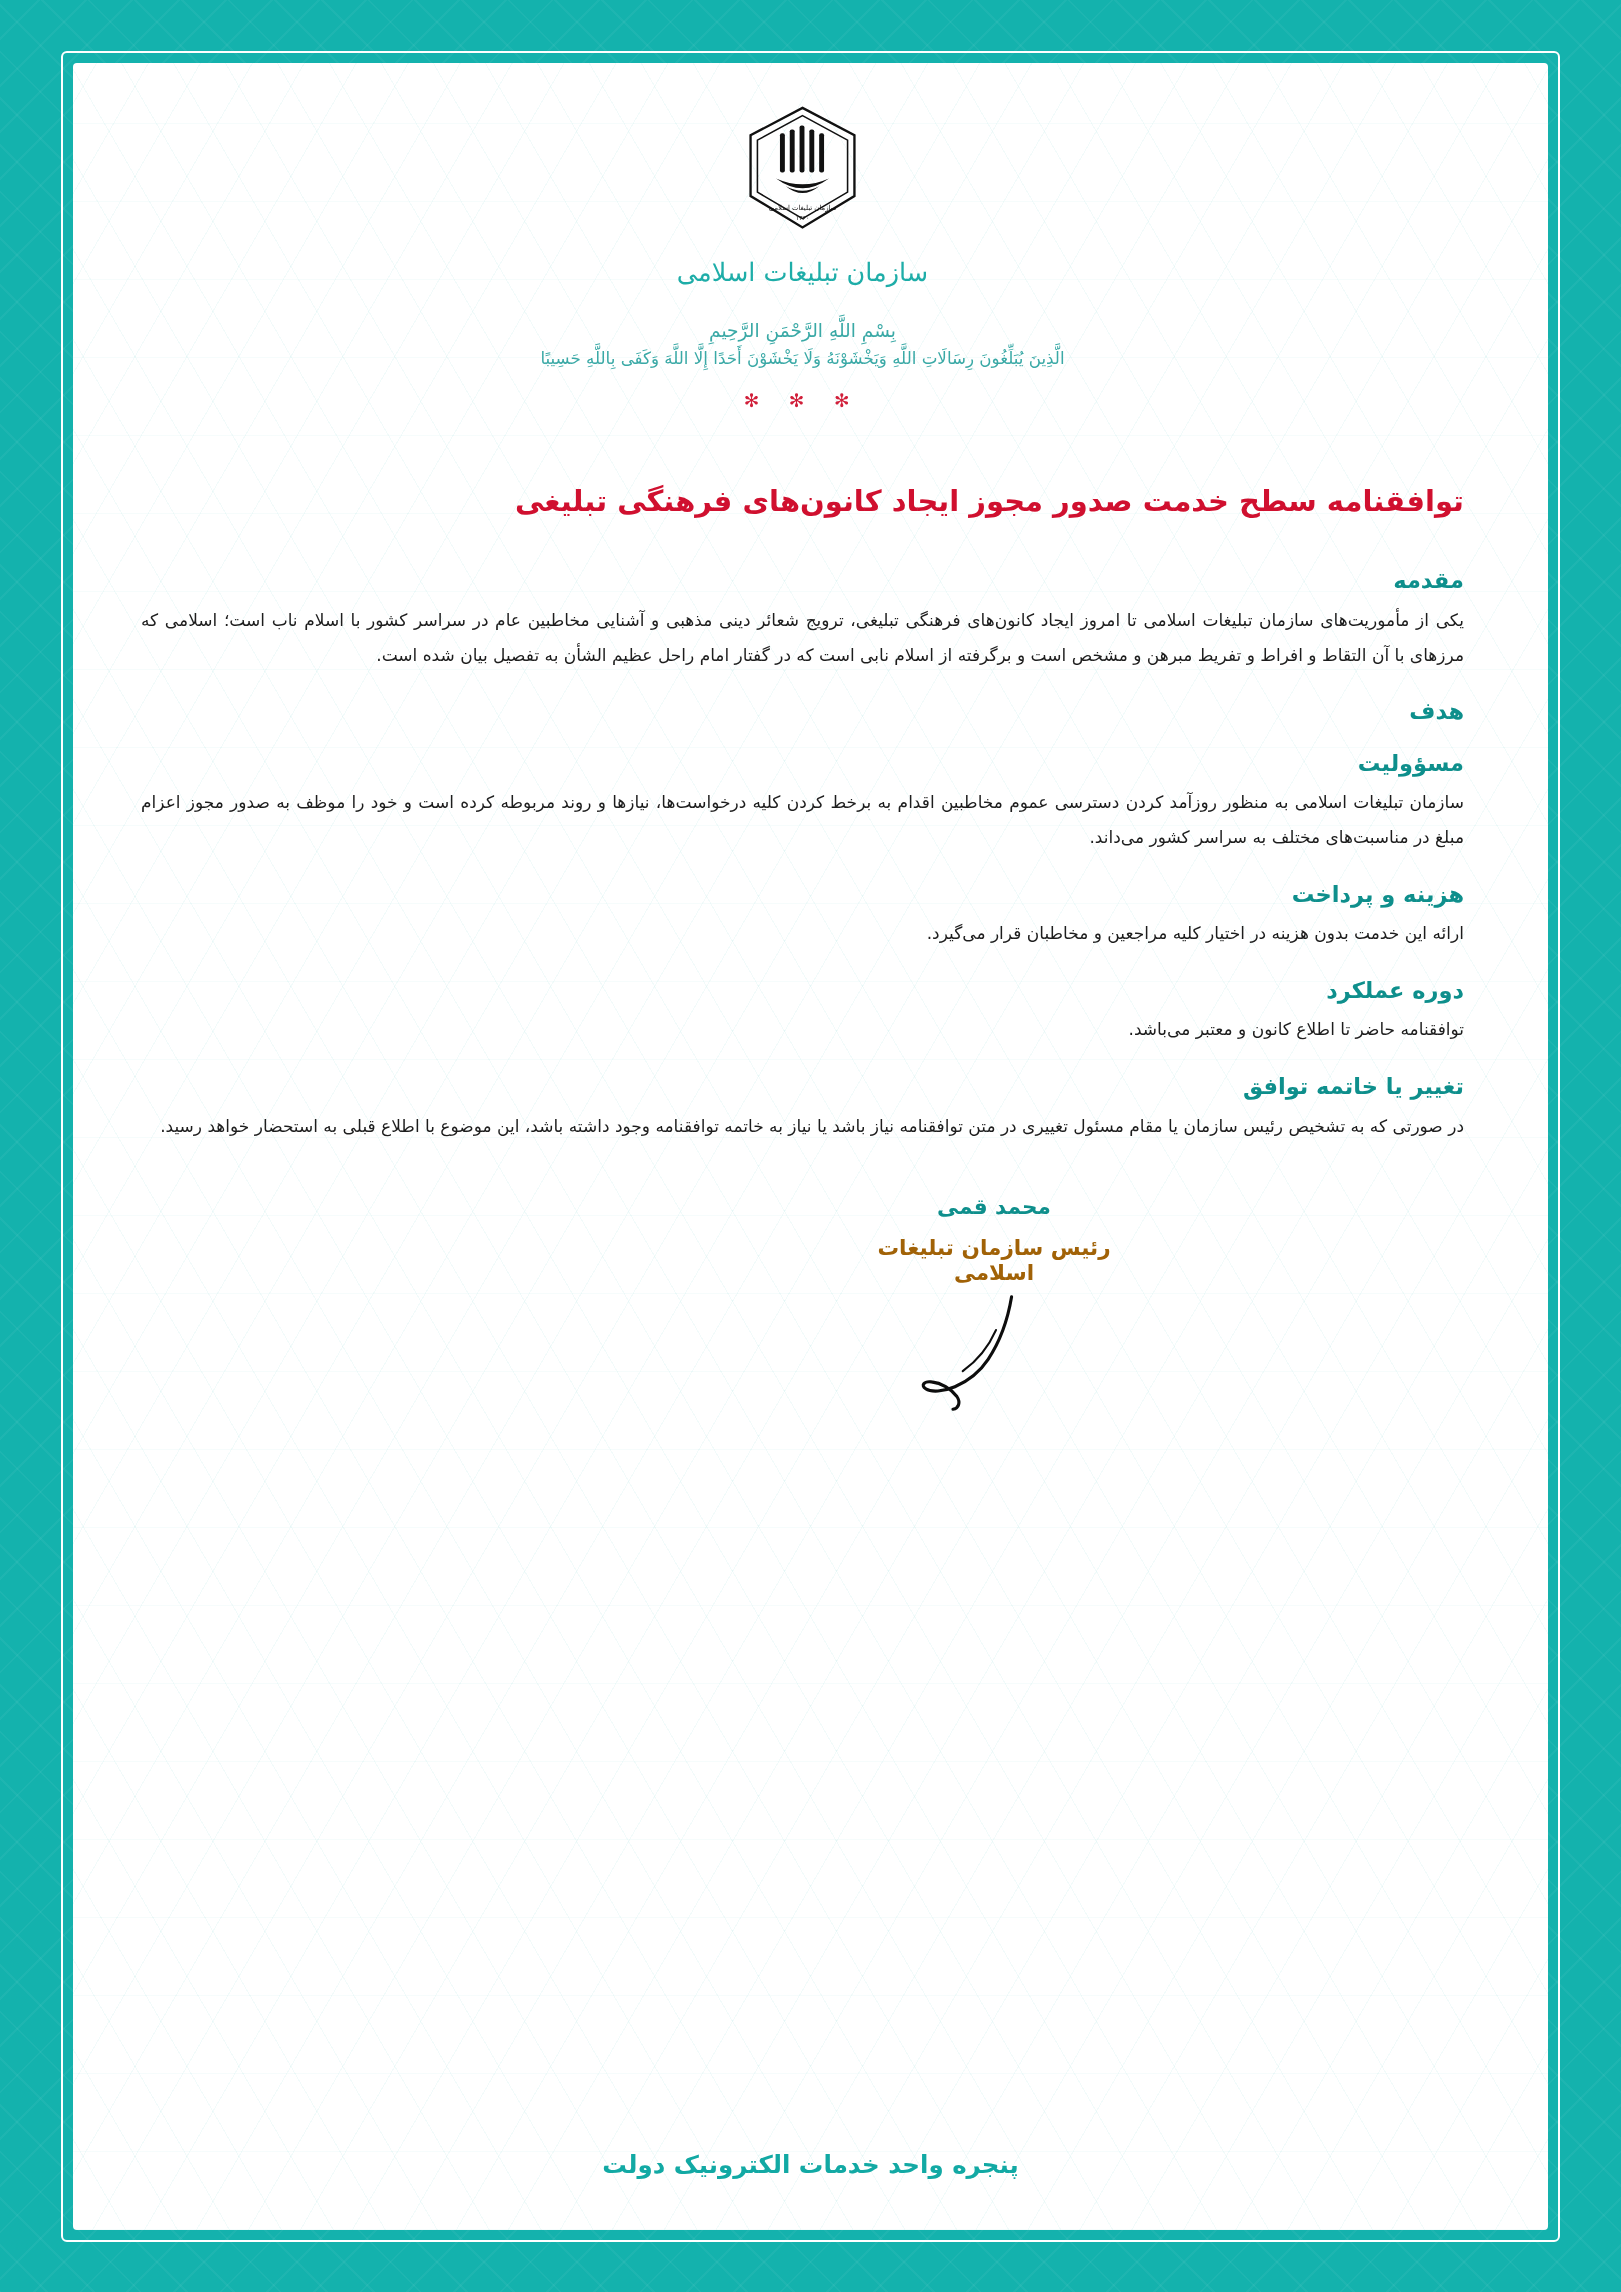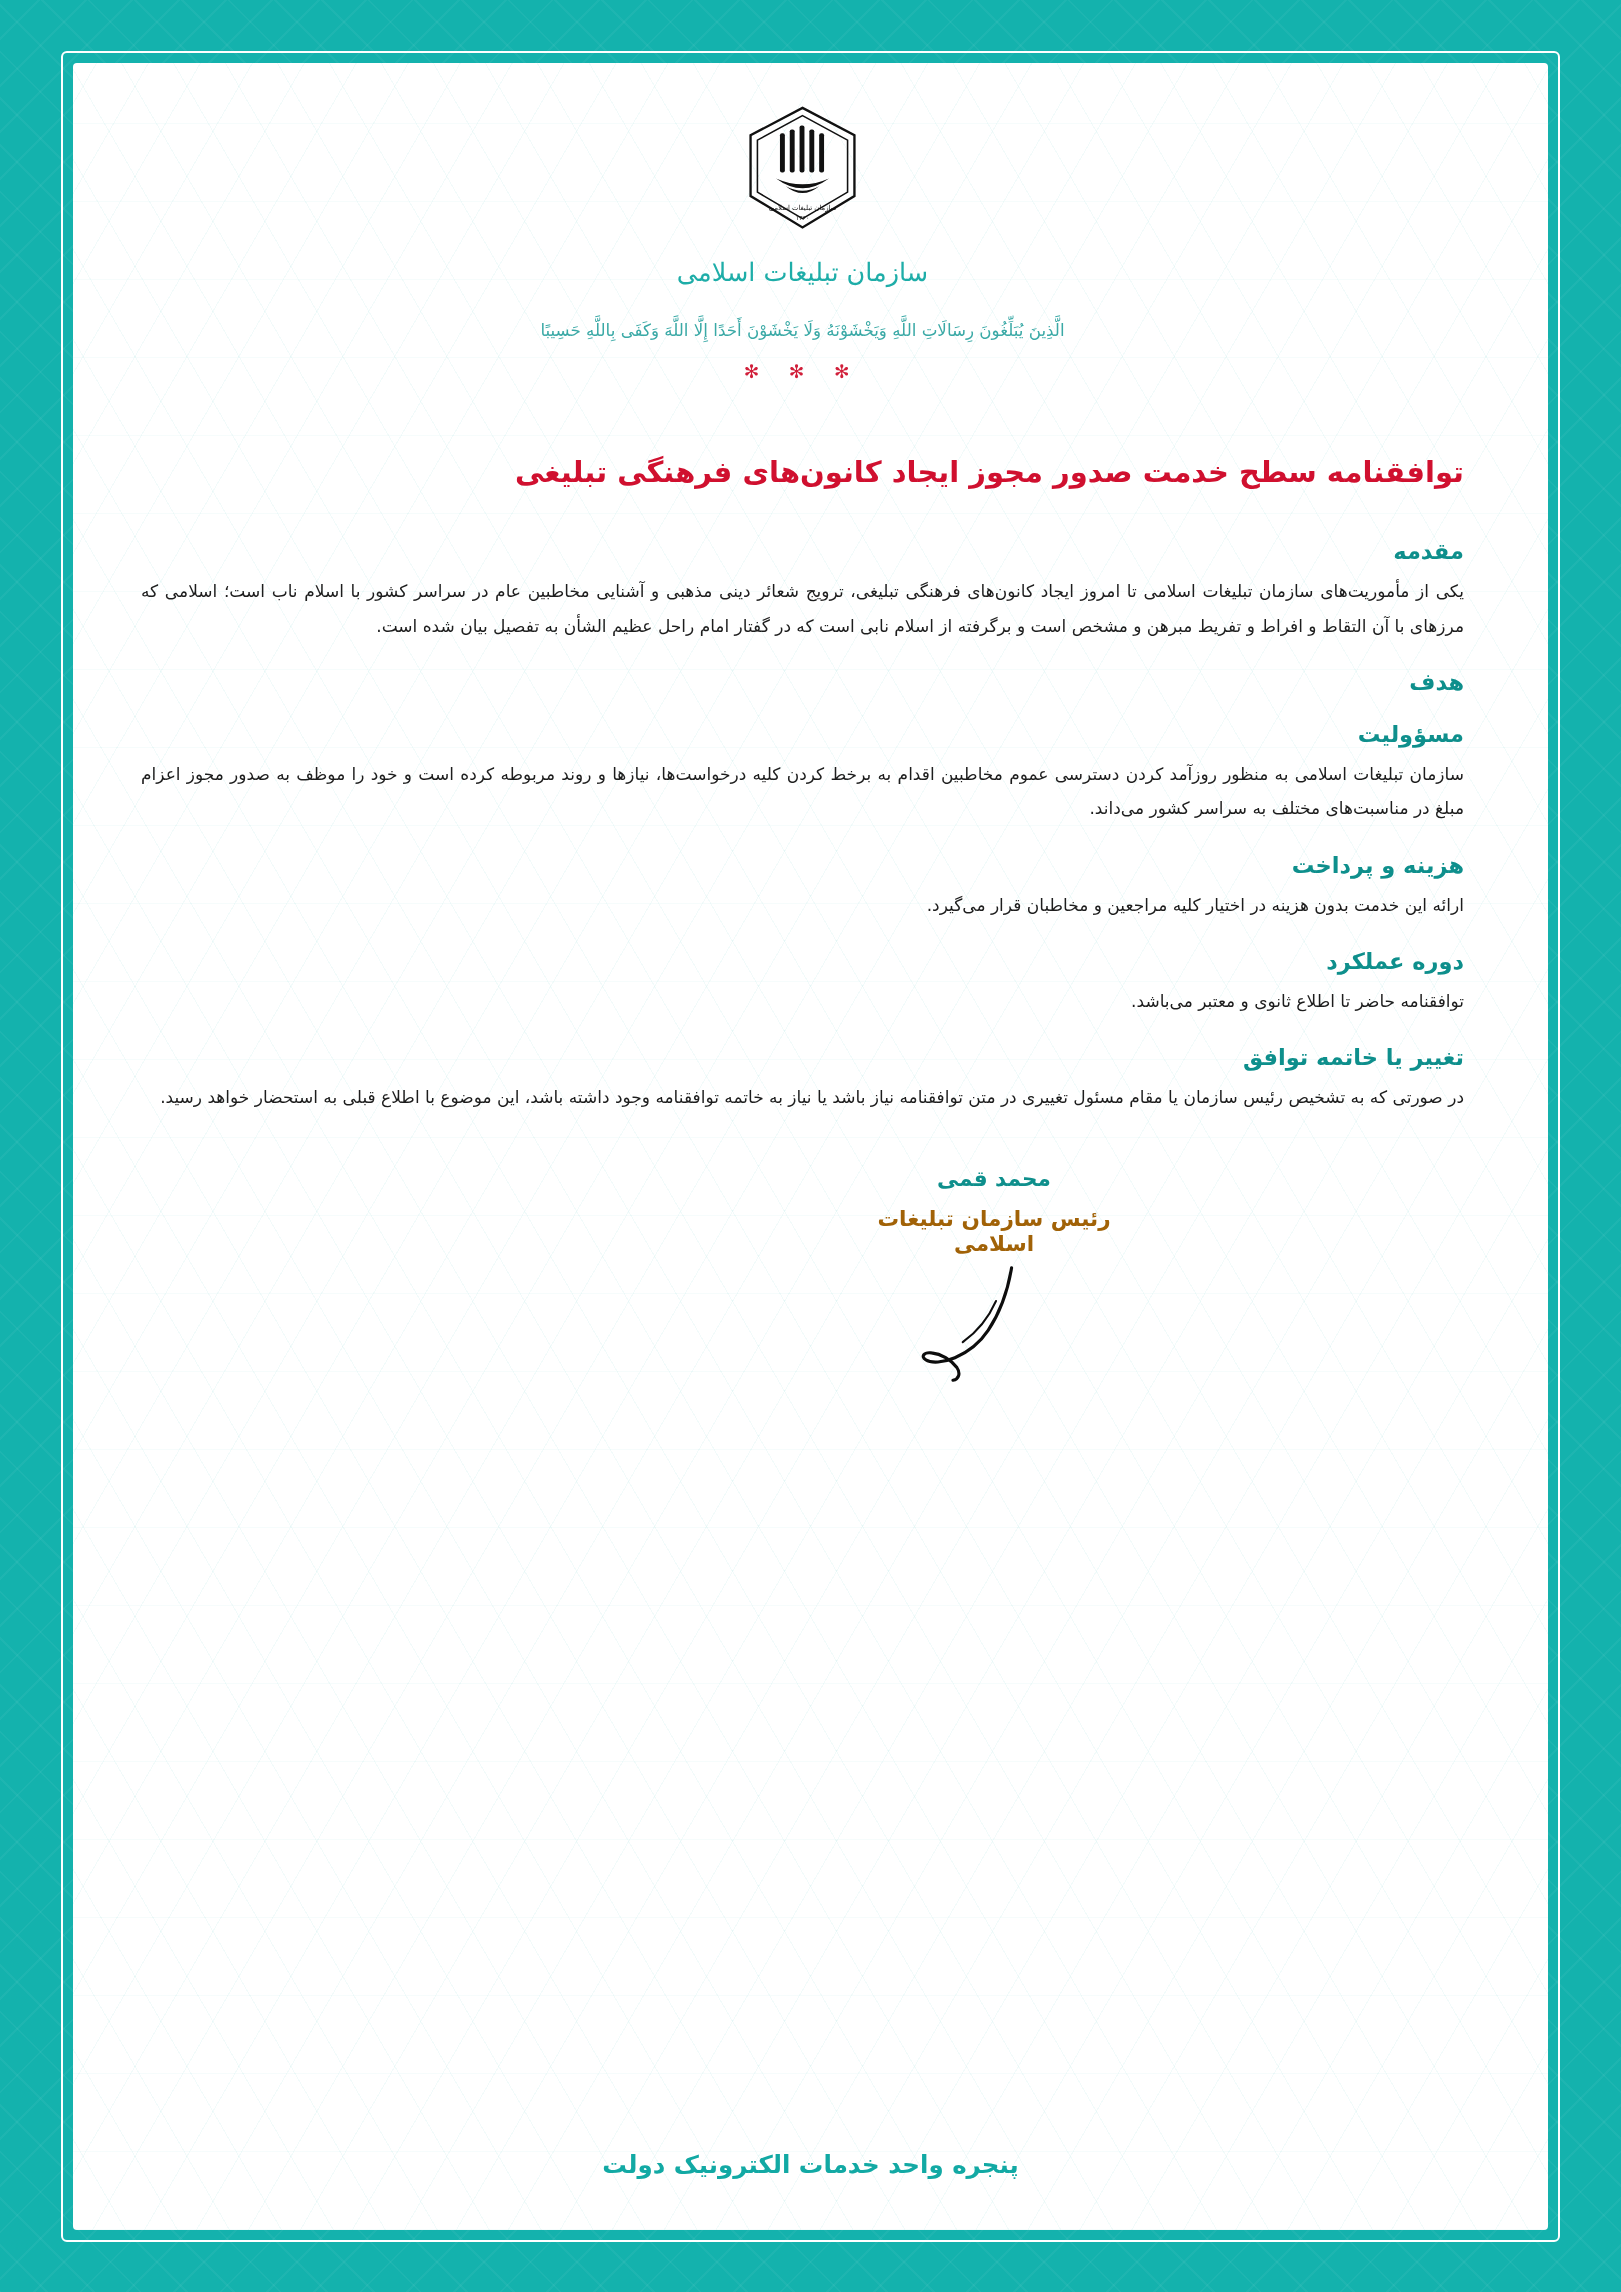--- a/index.html
+++ b/index.html
@@ -166,20 +166,21 @@
               <path d="M58 88 q17 14 34 0 q-17 9 -34 0 Z"></path>
             </g>
             <text x="75" y="112" text-anchor="middle" font-size="7" fill="#111111" font-family="DejaVu Sans, sans-serif">سازمان تبلیغات اسلامی</text>
             <text x="75" y="122" text-anchor="middle" font-size="6.5" fill="#111111" font-family="DejaVu Sans, sans-serif">۱۳۶۰</text>
           </svg>
         </span>
         <div class="org-script">سازمان تبلیغات اسلامی</div>
       </div>
 
       <div class="basmala">
+        <div class="line1">بِسْمِ اللَّهِ الرَّحْمَنِ الرَّحِيمِ</div>
         <div class="line2">الَّذِينَ يُبَلِّغُونَ رِسَالَاتِ اللَّهِ وَيَخْشَوْنَهُ وَلَا يَخْشَوْنَ أَحَدًا إِلَّا اللَّهَ وَكَفَى بِاللَّهِ حَسِيبًا</div>
       </div>
       <div class="stars">✻ ✻ ✻</div>
 
       <div class="doc-title">توافقنامه سطح خدمت صدور مجوز ایجاد کانون‌های فرهنگی تبلیغی</div>
 
       <div class="sections">
 
         <div class="section">
           <div class="section-head">مقدمه</div>
@@ -195,21 +196,21 @@
           <div class="section-body">سازمان تبلیغات اسلامی به منظور روزآمد کردن دسترسی عموم مخاطبین اقدام به برخط کردن کلیه درخواست‌ها، نیازها و روند مربوطه کرده است و خود را موظف به صدور مجوز اعزام مبلغ در مناسبت‌های مختلف به سراسر کشور می‌داند.</div>
         </div>
 
         <div class="section">
           <div class="section-head">هزینه و پرداخت</div>
           <div class="section-body">ارائه این خدمت بدون هزینه در اختیار کلیه مراجعین و مخاطبان قرار می‌گیرد.</div>
         </div>
 
         <div class="section">
           <div class="section-head">دوره عملکرد</div>
-          <div class="section-body">توافقنامه حاضر تا اطلاع ثانوی و معتبر می‌باشد.</div>
+          <div class="section-body">توافقنامه حاضر تا اطلاع کانون و معتبر می‌باشد.</div>
         </div>
 
         <div class="section">
           <div class="section-head">تغییر یا خاتمه توافق</div>
           <div class="section-body">در صورتی که به تشخیص رئیس سازمان یا مقام مسئول تغییری در متن توافقنامه نیاز باشد یا نیاز به خاتمه توافقنامه وجود داشته باشد، این موضوع با اطلاع قبلی به استحضار خواهد رسید.</div>
         </div>
 
       </div>
 
       <div class="sign-block">

